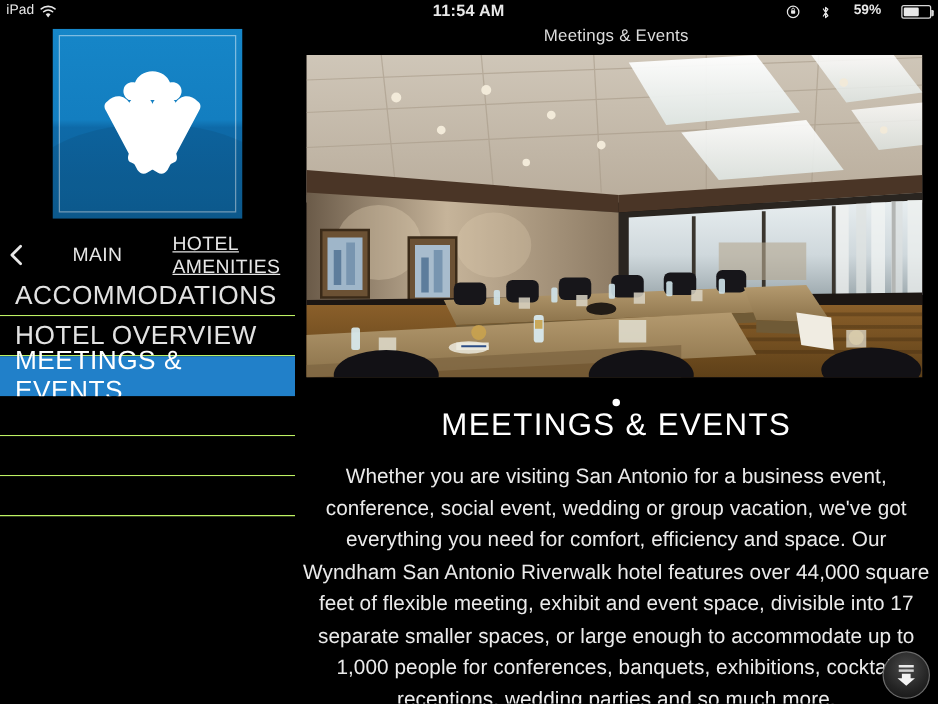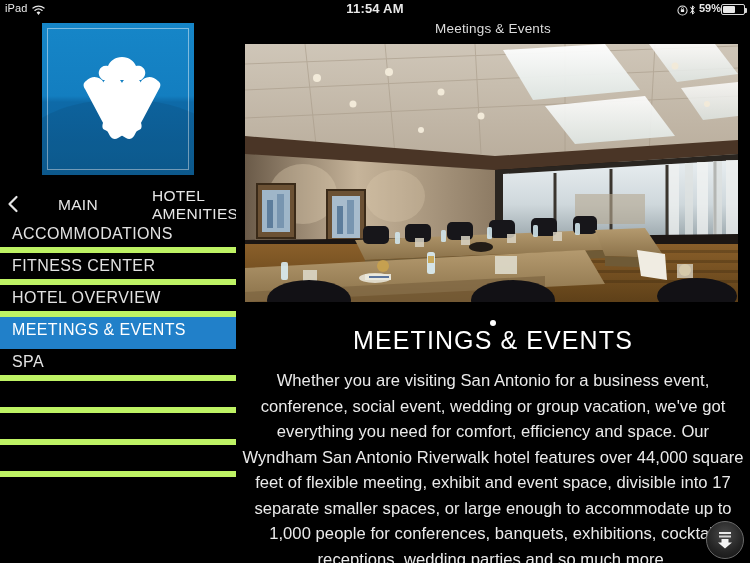--- a/index.html
+++ b/index.html
@@ -17,21 +17,21 @@
     background: #000; color: #e8e8e8; font-size: 11px; line-height: 17px;
   }
   .sb-left { position: absolute; left: 5px; top: 0; display: flex; align-items: center; gap: 5px; }
   .sb-carrier { font-size: 11px; letter-spacing: .1px; }
   .wifi-icon { display: inline-block; width: 13px; height: 11px; position: relative; top: 1px; }
   .sb-center {
     position: absolute; left: 0; width: 750px; text-align: center;
     font-size: 13px; font-weight: bold; letter-spacing: .2px;
   }
   .sb-right {
-    position: absolute; right: 5px; top: 0; display: flex; align-items: center; gap: 0;
+    position: absolute; right: 5px; top: 0; display: flex; align-items: center; gap: 16px;
     font-size: 11px; font-weight: bold;
   }
   .rot-icon, .bt-icon { display: inline-block; width: 11px; height: 12px; position: relative; top: 1px; }
   .battery {
     display: inline-block; width: 24px; height: 11px; border: 1px solid #d8d8d8;
     border-radius: 2px; position: relative; top: 1px; padding: 1px;
   }
   .battery::after {
     content: ""; position: absolute; right: -3px; top: 3px; width: 2px; height: 5px;
     background: #d8d8d8; border-radius: 0 1px 1px 0;
@@ -66,27 +66,27 @@
   .logo-svg { position: absolute; left: 0; top: 0; width: 160px; height: 160px; }
 
   .back-row {
     position: absolute; left: 0; top: 172px; width: 236px; height: 32px;
     display: flex; align-items: center; color: #e6e6e6; gap: 36px;
   }
   .chev-back {
     width: 16px; height: 20px; margin-left: 5px; position: relative; top: -1px;
   }
   .back-label { font-size: 15.5px; letter-spacing: .3px; margin-left: 1px; }
-  .back-section { font-size: 15.5px; letter-spacing: .3px; margin-left: 18px; }
+  .back-section { font-size: 15.5px; letter-spacing: .3px; margin-left: 4px; text-decoration: underline; }
 
   .menu { position: absolute; left: 0; top: 204px; width: 236px; }
   .menu-item {
     position: relative; height: 32px; display: flex; align-items: center;
-    padding-left: 12px; color: #e2e2e2; font-size: 16px; letter-spacing: .4px;
-    border-bottom: 6px solid #bef264; background: #000;
+    padding-left: 12px; color: #e2e2e2; font-size: 21px; letter-spacing: .4px;
+    border-bottom: 1px solid #bef264; background: #000;
   }
   .menu-item.selected { background: #2180c9; color: #ffffff; border-bottom-color: #2180c9; }
   .menu-item.empty { color: transparent; }
 
   
   .main {
     position: absolute; left: 236px; top: 40px; width: 514px; height: 523px;
     background: #000; overflow: hidden;
   }
   .photo {
@@ -185,30 +185,24 @@
       </span>
       <span class="back-label">MAIN</span>
       <span class="back-section">HOTEL AMENITIES</span>
     </div>
 
     <div class="menu">
       <div class="menu-item">
         <span>ACCOMMODATIONS</span>
       </div>
       <div class="menu-item">
-        <span>FITNESS CENTER</span>
-      </div>
-      <div class="menu-item">
         <span>HOTEL OVERVIEW</span>
       </div>
       <div class="menu-item selected">
         <span>MEETINGS &amp; EVENTS</span>
-      </div>
-      <div class="menu-item">
-        <span>SPA</span>
       </div>
       <div class="menu-item empty">
         <span></span>
       </div>
       <div class="menu-item empty">
         <span></span>
       </div>
       <div class="menu-item empty">
         <span></span>
       </div>

